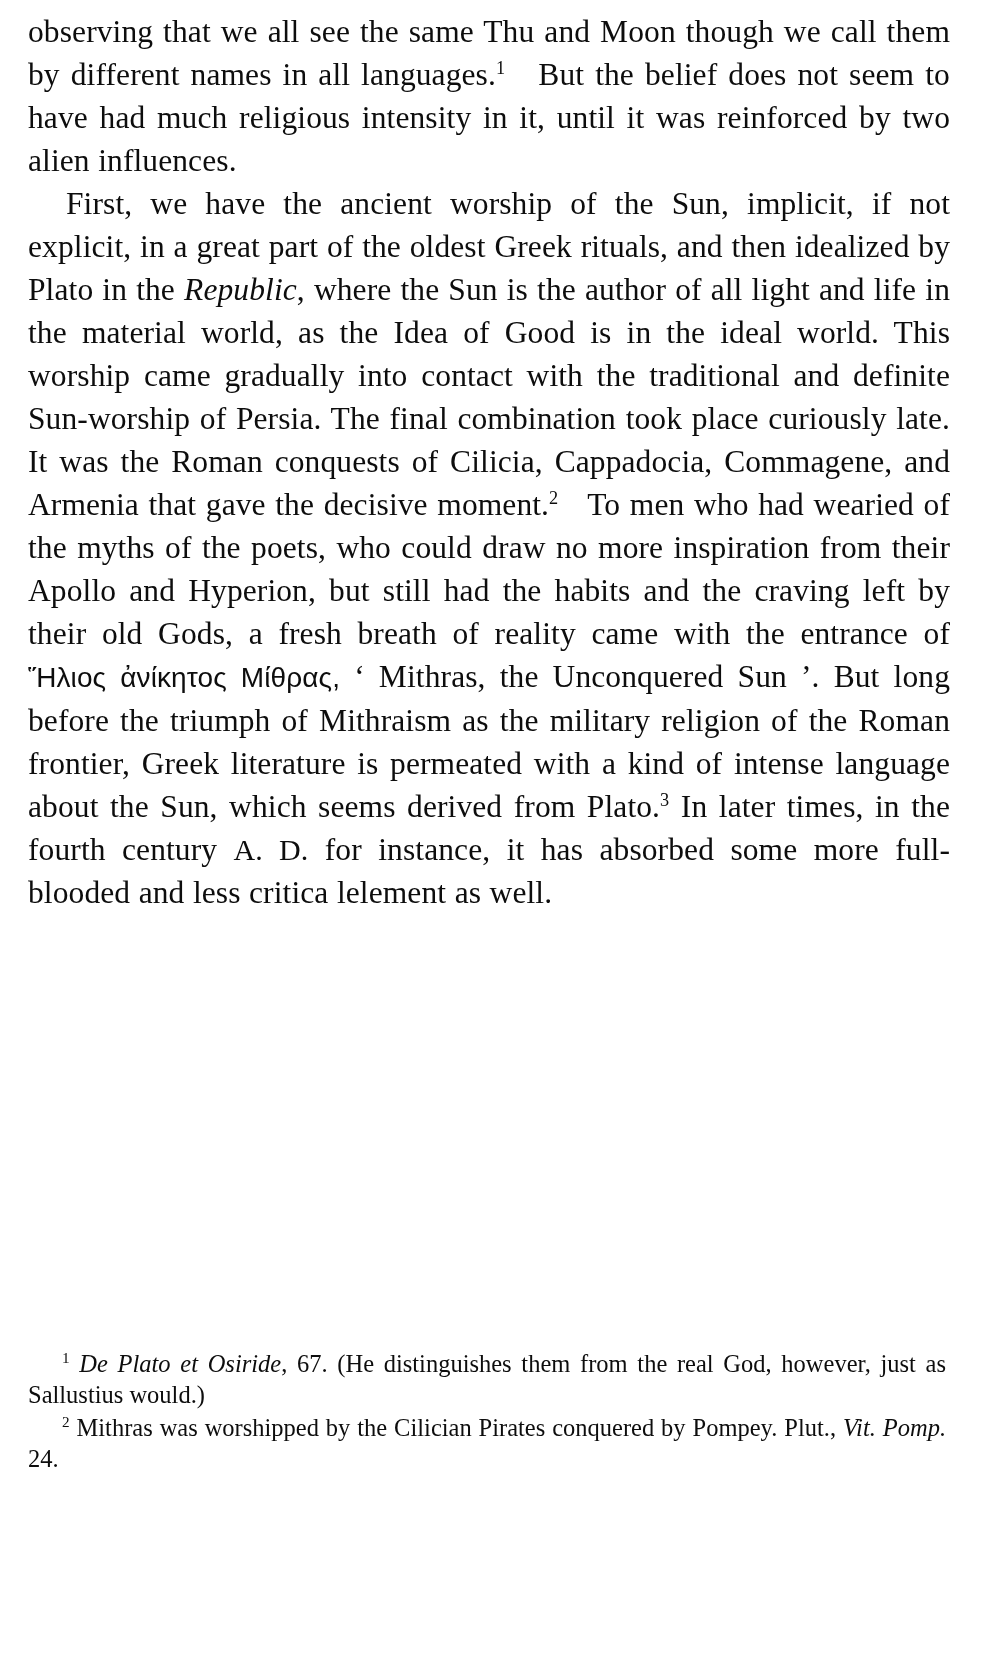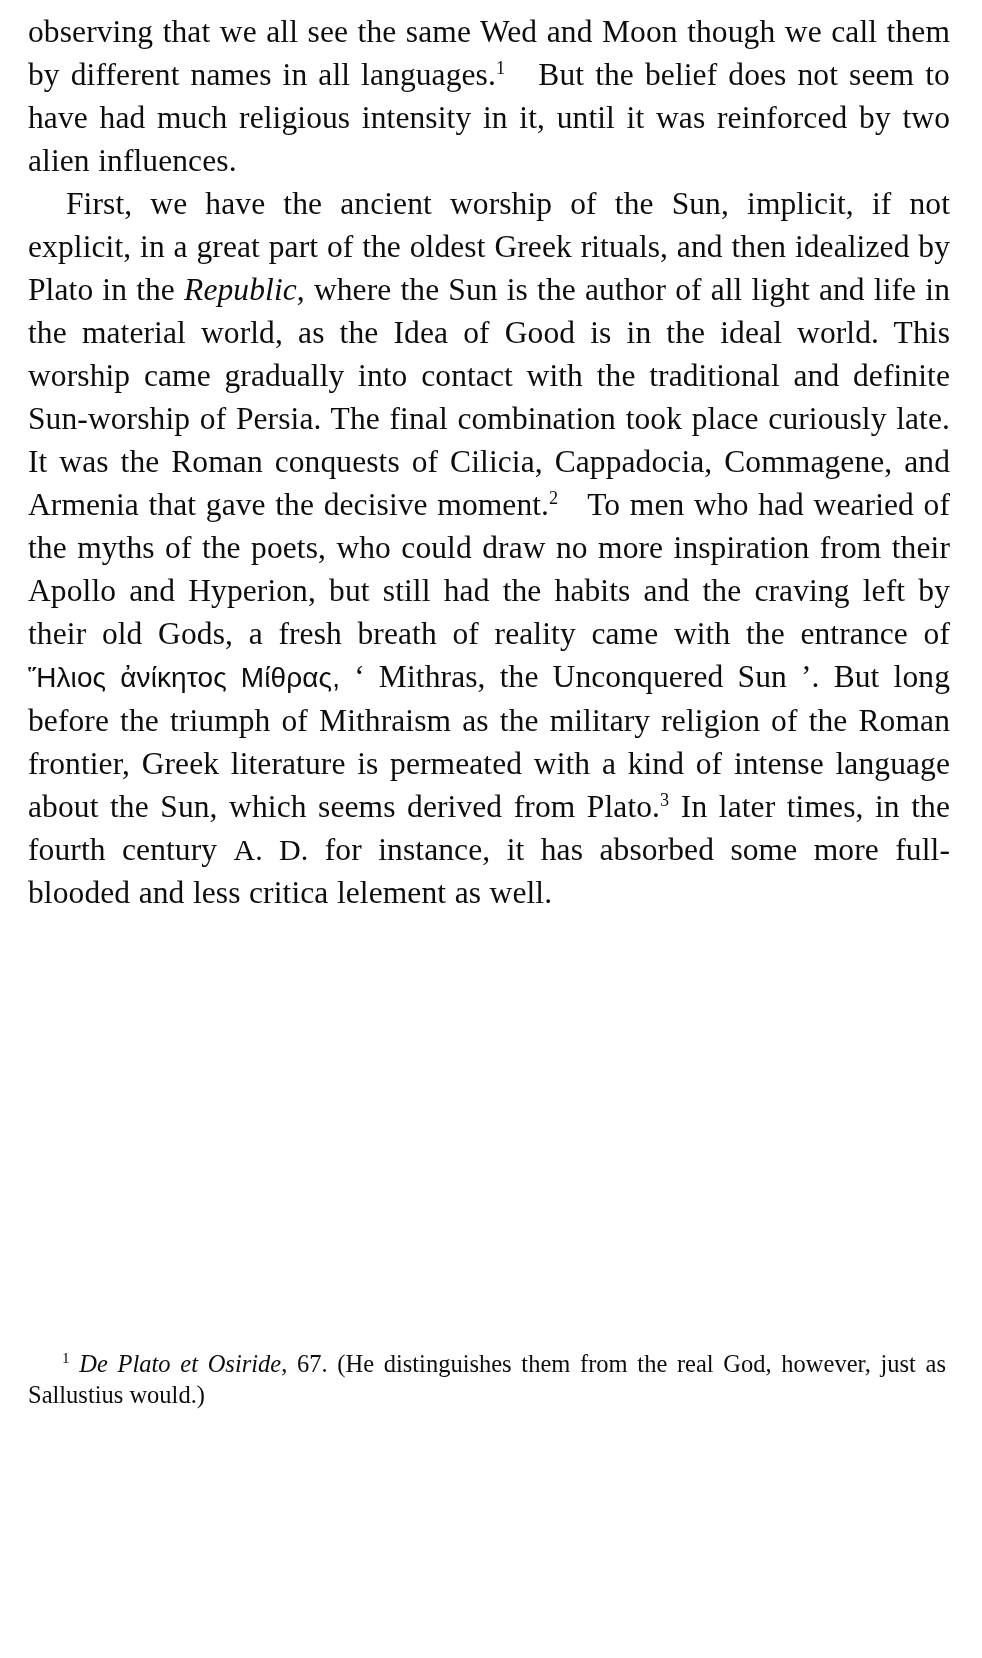--- a/index.html
+++ b/index.html
@@ -99,27 +99,28 @@
   }
 </style>
 </head>
 <body>
 
 <div class="page">
 
 
   <div class="body-text">
 
-    <p><span>observing that we all see the same Wed and Moon though we call them by different names in all languages.</span><sup>1</sup>&nbsp;&nbsp;&nbsp;<span>But the belief does not seem to have had much religious intensity in it, until it was reinforced by two alien influences.</span></p>
+    <p><span>observing that we all see the same Thu and Moon though we call them by different names in all languages.</span><sup>1</sup>&nbsp;&nbsp;&nbsp;<span>But the belief does not seem to have had much religious intensity in it, until it was reinforced by two alien influences.</span></p>
 
     <p class="indent"><span>First, we have the ancient worship of the Sun, implicit, if not explicit, in a great part of the oldest Greek rituals, and then idealized by Plato in the </span><span class="ital">Republic</span><span>, where the Sun is the author of all light and life in the material world, as the Idea of Good is in the ideal world.   This worship came gradually into contact with the traditional and definite Sun-worship of Persia.   The final combination took place curiously late.   It was the Roman conquests of Cilicia, Cappadocia, Commagene, and Armenia that gave the decisive moment.</span><sup>2</sup>&nbsp;&nbsp;&nbsp;<span>To men who had wearied of the myths of the poets, who could draw no more inspiration from their Apollo and Hyperion, but still had the habits and the craving left by their old Gods, a fresh breath of reality came with the entrance of </span><span class="greek">Ἥλιος ἀνίκητος Μίθρας,</span><span> ‘ Mithras, the Unconquered Sun ’. But long before the triumph of Mithraism as the military religion of the Roman frontier, Greek literature is permeated with a kind of intense language about the Sun, which seems derived from Plato.</span><sup>3</sup><span> In later times, in the fourth century </span><span class="smallcaps">A. D.</span><span> for instance, it has absorbed some more full-blooded and less critica lelement as well.</span></p>
 
   </div>
 
   <div class="notes">
 
     <p class="note"><sup>1</sup>&nbsp;<span class="ital">De Plato et Osiride</span><span>, 67.   (He distinguishes them from the real God, however, just as Sallustius would.)</span></p>
 
+    <p class="note"><sup>2</sup>&nbsp;<span>Mithras was worshipped by the Cilician Pirates conquered by Pompey.   Plut., </span><span class="ital">Vit. Pomp.</span><span> 24.</span></p>
 
 
   </div>
 
 </div>
 
 </body></html>

